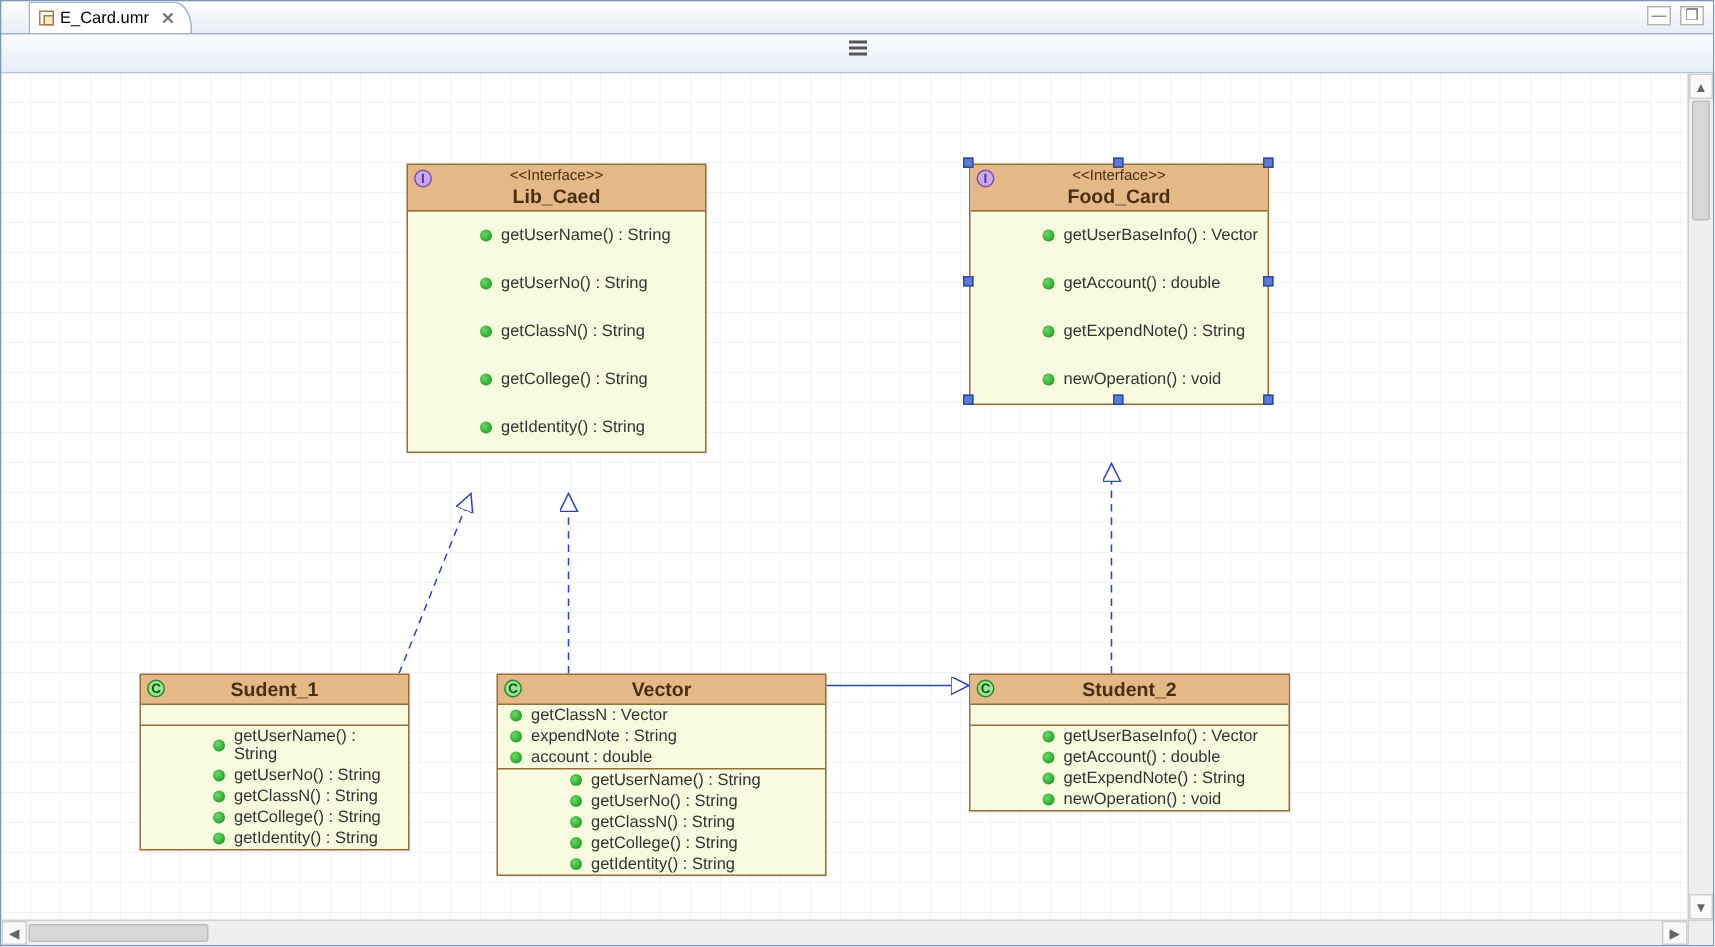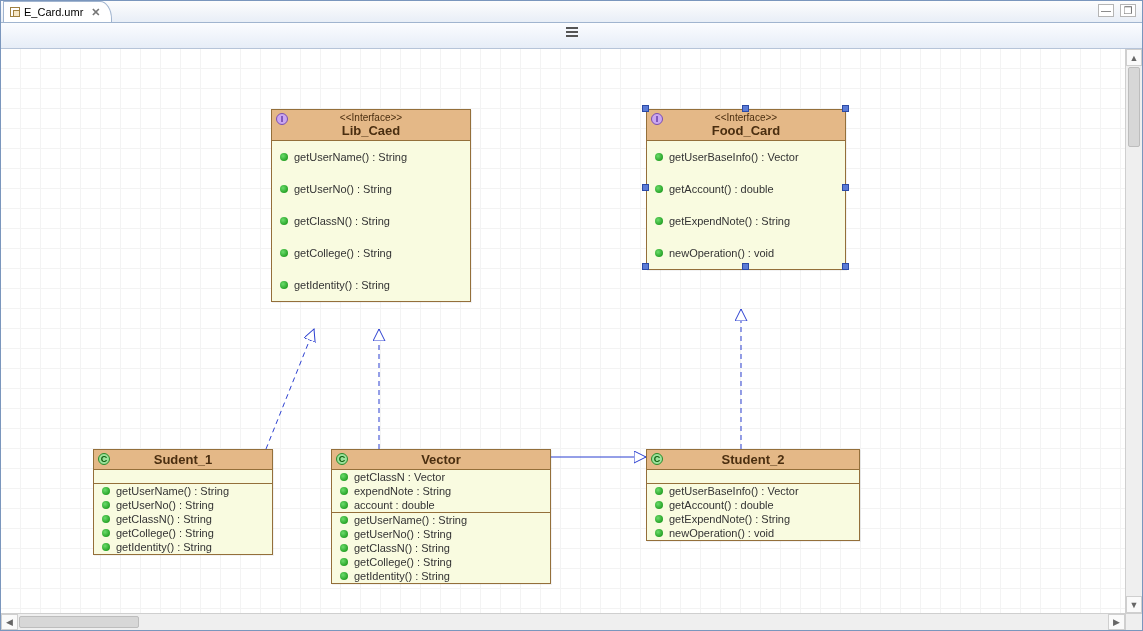--- a/index.html
+++ b/index.html
@@ -1,20 +1,20 @@
 <!DOCTYPE html>
 <html><head>
 <meta charset="utf-8">
 <style>
   * { box-sizing: border-box; }
   html, body { margin: 0; padding: 0; width: 1143px; height: 631px; font-family: Tahoma, Arial, sans-serif; font-size: 11px; background: #fff; overflow: hidden;}
   .window { width: 1143px; height: 631px; border: 1px solid #7a96bd; display: flex; flex-direction: column; background: #f2f2f2;}
   
   .tabbar { height: 22px; background: linear-gradient(#fdfdfd,#e8eef7); border-bottom: 1px solid #a0b4cf; display: flex; align-items: flex-end; position: relative;}
-  .tab { display: inline-flex; align-items: center; gap: 4px; height: 21px; padding: 0 10px 0 6px; background: #fff; border: 1px solid #a0b4cf; border-bottom: none; border-top-right-radius: 12px 18px; margin-left: 2px; font-size: 11px;}
+  .tab { display: inline-flex; align-items: center; gap: 4px; height: 21px; padding: 0 10px 0 6px; background: #fff; border: 1px solid #a0b4cf; border-bottom: none; border-top-right-radius: 12px 18px; margin-left: 18px; font-size: 11px;}
   .tab .sq { width: 10px; height: 10px; background:#fff; border:1px solid #a08040; display:inline-block; position:relative;}
   .tab .sq::after{content:"";position:absolute;left:2px;top:2px;width:5px;height:5px;border:1px solid #a08040; background:#f7e7c7;}
   .tab .x { color:#777; font-weight:bold; margin-left:4px;}
   .win-ctrl { position:absolute; right:6px; top:3px; display:flex; gap:6px; color:#6a6a6a;}
   .win-ctrl span{border:1px solid #b5b5b5; background:#fff; width:16px;height:13px; display:inline-flex;align-items:center;justify-content:center;font-size:10px; line-height:10px;}
   
   .toolbar { height: 26px; background: linear-gradient(#fbfcff,#e6edf7); border-bottom:1px solid #b6c4d8; display:flex; align-items:center; padding:0 4px; gap:2px;flex-direction:column;}
   .tb-sep{width:1px;height:20px;background:#b6c4d8;margin:0 3px;}
   .tb-btn{width:20px;height:20px;display:inline-flex;align-items:center;justify-content:center;border:1px solid transparent;border-radius:2px;}
   .tb-btn svg{width:16px;height:16px;}
@@ -35,21 +35,21 @@
   .hscroll .thumb{position:absolute;top:2px;bottom:2px;left:18px;width:120px;background:#d7d7d7;border:1px solid #bdbdbd;border-radius:2px;}
   .corner{position:absolute;right:0;bottom:0;width:17px;height:17px;background:#efefef;border-left:1px solid #cfcfcf;border-top:1px solid #cfcfcf;}
   
   .uml { position:absolute; border:1px solid #946f3a; background:#f9fbe0; box-shadow: 1px 1px 0 rgba(0,0,0,0.05);}
   .uml.selected{border:1px solid #946f3a;}
   .uml .hdr{background:#e4b887; border-bottom:1px solid #946f3a; text-align:center; padding:2px 4px; color:#4a2e10; position:relative;}
   .uml .hdr .stereo{display:block; font-size:10px;}
   .uml .hdr .name{display:block; font-weight:bold; font-size:13px;}
   .uml .hdr .ic{position:absolute; left:4px; top:3px; width:12px;height:12px;}
   .uml .sect{border-bottom:1px solid #946f3a;}
-  .uml .sect:last-child{border-bottom:none;}
+  .uml .sect:last-child{border-bottom:none;padding-left:40px;}
   .uml .sect.empty{height:14px;}
   .uml .row{display:flex;align-items:center; gap:6px; padding:1px 6px 1px 8px; color:#333;}
   .uml.loose .row{padding-top:10px; padding-bottom:10px;}
   .uml .dot{width:8px;height:8px;border-radius:50%;background:radial-gradient(circle at 3px 3px,#6bdc6b,#0b8b0b);flex:0 0 8px;}
   
   .sel-handle{position:absolute;width:7px;height:7px;background:#5b7bd6;border:1px solid #2b4aa6;}
   
   .conn{position:absolute;left:0;top:0;width:100%;height:100%;pointer-events:none;}
   
   .icon-i{width:12px;height:12px;border-radius:50%;background:#cba7f0;border:1px solid #7a4fb0;display:inline-flex;align-items:center;justify-content:center;color:#5a2fa0;font-weight:bold;font-size:9px;}

